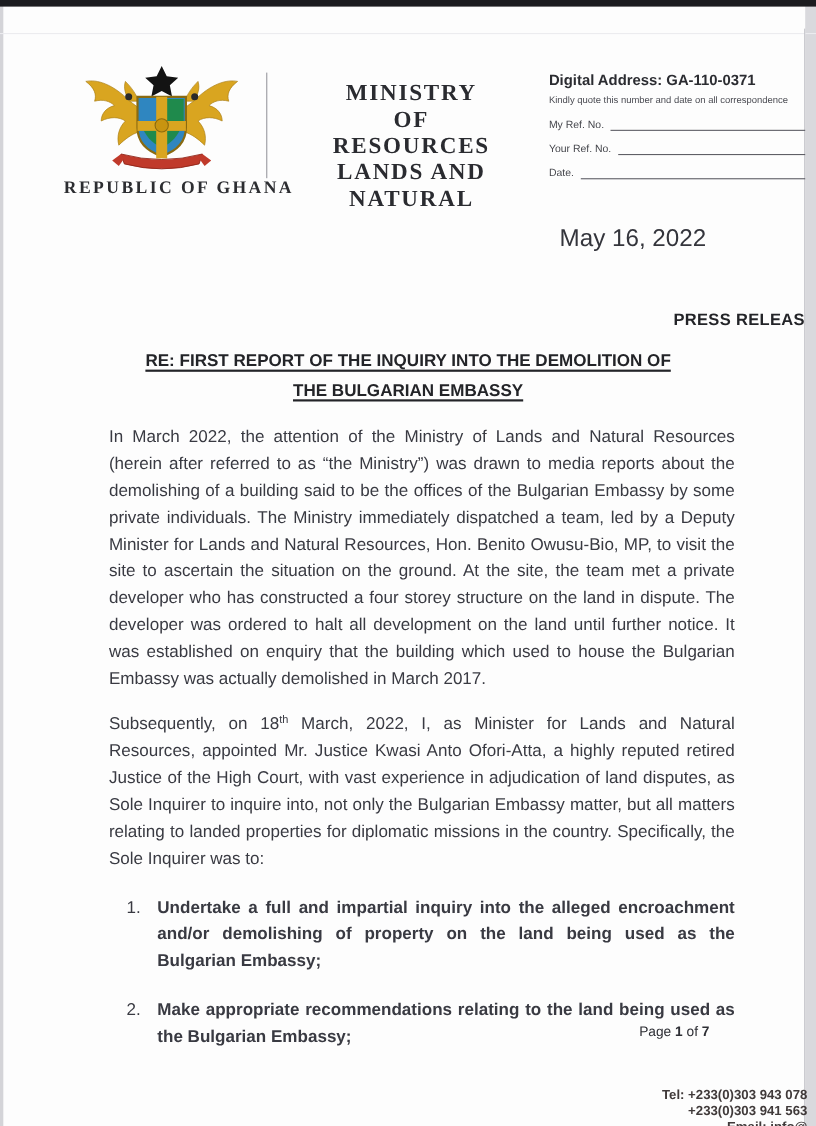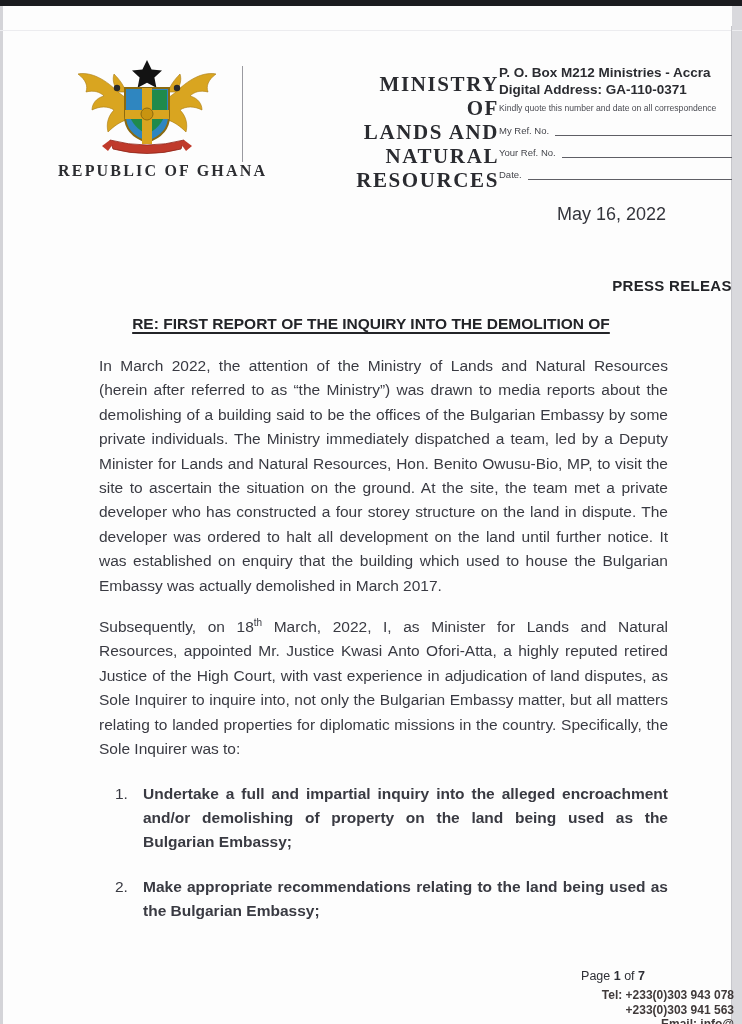--- a/index.html
+++ b/index.html
@@ -33,31 +33,31 @@
     font-size:16px;font-weight:700;letter-spacing:2.2px;
     color:#2c2d31;white-space:nowrap;
   }
   .v-divider{flex:0 0 auto;width:1px;height:96px;background:#9a9aa0;margin:8px 6px 0 6px;}
   .ministry-block{
     flex:1 1 auto;text-align:center;
     font-family:"Liberation Serif", serif;
     color:#2a2b30;
     padding-top:14px;
   }
-  .ministry-line{font-size:21px;font-weight:600;letter-spacing:1.6px;line-height:24px;text-align:right;}
+  .ministry-line{font-size:21px;font-weight:600;letter-spacing:1.6px;line-height:24px;}
   .contact-block{flex:0 0 auto;width:233px;padding-top:6px;}
   .contact-bold{font-size:13.5px;font-weight:700;color:#2b2c31;line-height:17px;}
   .contact-note{font-size:8.6px;color:#4a4b52;margin-top:5px;line-height:11px;}
   .ref-row{display:flex;align-items:flex-end;margin-top:11px;}
   .ref-label{font-size:9.5px;color:#45464c;white-space:nowrap;padding-right:6px;text-align:center;}
   .ref-line{flex:1 1 auto;border-bottom:1.3px solid #5f5f66;height:10px;}
 
   .date-row{
-    text-align:right;padding-right:76px;margin-top:12px;
-    font-size:18px;color:#34353c;
+    text-align:right;padding-right:100px;margin-top:12px;
+    font-size:22px;color:#34353c;
   }
 
   
   .pr-label{
     text-align:right;margin-top:52px;
     font-size:15px;font-weight:700;letter-spacing:.3px;color:#232428;
   }
   .subject{
     margin:16px auto 0 auto;max-width:614px;text-align:center;
     font-size:15.5px;font-weight:700;color:#232428;line-height:27px;
@@ -71,21 +71,21 @@
     font-size:15.5px;line-height:24.4px;text-align:justify;
   }
   .para sup{font-size:10px;line-height:0;}
   .num-list{margin:19px 0 0 27px;padding:0;}
   .num-item{display:flex;margin-top:20px;}
   .num-item .num{flex:0 0 28px;font-size:15.5px;line-height:24.4px;}
   .num-item .itxt{flex:1 1 auto;font-size:15.5px;line-height:24.4px;text-align:justify;font-weight:bold;}
 
   
   .page-indicator{
-    position:absolute;top:969px;right:97px;
+    position:absolute;top:931px;right:97px;
     font-size:12.5px;color:#2e2f35;
   }
   .page-indicator b{font-weight:700;}
   .tel-block{
     position:absolute;top:988px;right:8px;text-align:right;
     font-size:12px;font-weight:600;color:#403a3a;line-height:14.5px;
   }
 </style>
 </head>
 <body>
@@ -133,26 +133,25 @@
         </g>
       </svg>
       <div class="crest-caption">REPUBLIC OF GHANA</div>
     </div>
 
     <div class="v-divider"></div>
 
     <div class="ministry-block">
       <div class="ministry-line">MINISTRY</div>
       <div class="ministry-line">OF</div>
+      <div class="ministry-line">RESOURCES</div>
       <div class="ministry-line">LANDS AND NATURAL</div>
-      <div class="ministry-line">RESOURCES</div>
     </div>
 
     <div class="contact-block">
-      <div class="contact-bold">P. O. Box M212 Ministries - Accra</div>
       <div class="contact-bold">Digital Address: GA-110-0371</div>
       <div class="contact-note">Kindly quote this number and date on all correspondence</div>
       <div class="ref-row">
         <span class="ref-label">My Ref. No.</span>
         <span class="ref-line"></span>
       </div>
       <div class="ref-row">
         <span class="ref-label">Your Ref. No.</span>
         <span class="ref-line"></span>
       </div>
@@ -162,20 +161,21 @@
       </div>
     </div>
   </header>
 
   <div class="date-row">May 16, 2022</div>
 
   <div class="pr-label">PRESS RELEASE</div>
 
   <div class="subject">
     <div><span class="u">RE: FIRST REPORT OF THE INQUIRY INTO THE DEMOLITION OF</span></div>
+    <div><span class="u">THE BULGARIAN EMBASSY</span></div>
   </div>
 
   <main class="body-text">
     <p class="para">In March 2022, the attention of the Ministry of Lands and Natural Resources (herein after referred to as “the Ministry”) was drawn to media reports about the demolishing of a building said to be the offices of the Bulgarian Embassy by some private individuals. The Ministry immediately dispatched a team, led by a Deputy Minister for Lands and Natural Resources, Hon. Benito Owusu-Bio, MP, to visit the site to ascertain the situation on the ground. At the site, the team met a private developer who has constructed a four storey structure on the land in dispute. The developer was ordered to halt all development on the land until further notice. It was established on enquiry that the building which used to house the Bulgarian Embassy was actually demolished in March 2017.</p>
 
     <p class="para"><span>Subsequently, on 18</span><sup>th</sup><span> March, 2022, I, as Minister for Lands and Natural Resources, appointed Mr. Justice Kwasi Anto Ofori-Atta, a highly reputed retired Justice of the High Court, with vast experience in adjudication of land disputes, as Sole Inquirer to inquire into, not only the Bulgarian Embassy matter, but all matters relating to landed properties for diplomatic missions in the country. Specifically, the Sole Inquirer was to:</span></p>
 
     <div class="num-list">
       <div class="num-item">
         <span class="num">1.</span>

